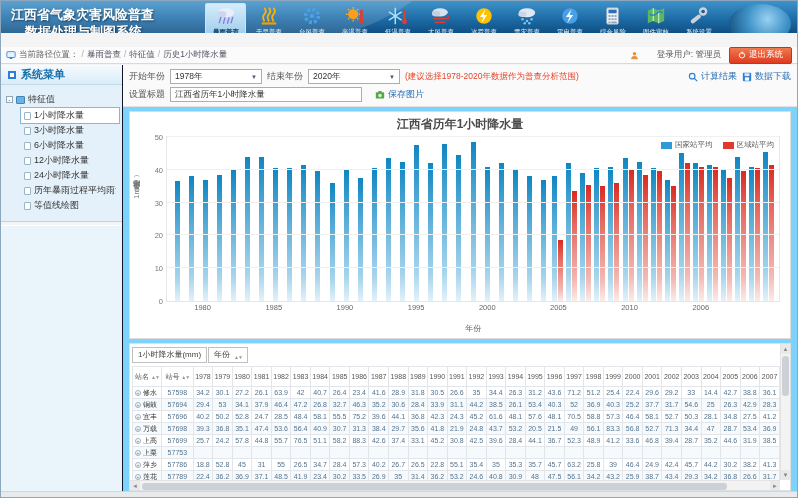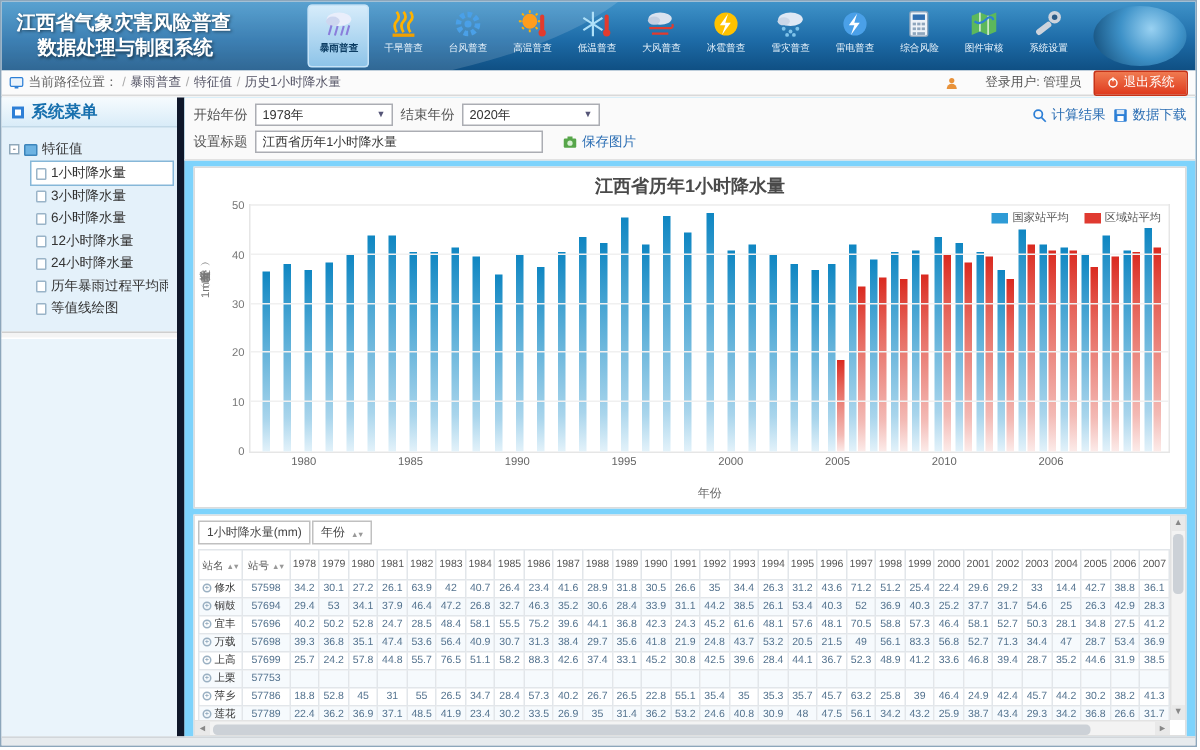--- a/index.html
+++ b/index.html
@@ -1,21 +1,21 @@
 <!DOCTYPE html>
 <html><head>
 <meta charset="utf-8">
 <style>
   html,body{margin:0;padding:0;background:#fff;}
   *{box-sizing:border-box;}
   .window{position:relative;width:798px;height:498px;border:1px solid #8ca6bb;overflow:hidden;
           background:#f4f4f4;font-family:"Liberation Sans","DejaVu Sans",sans-serif;}
 
   
-  .header{position:absolute;left:0;top:0;right:0;height:46px;overflow:hidden;
+  .header{position:absolute;left:0;top:0;right:0;height:32px;overflow:hidden;
           background:linear-gradient(180deg,#3f93c9 0%,#1e6ca8 55%,#0f4f83 100%);}
   .header::before{content:"";position:absolute;left:-80px;top:-46px;width:520px;height:110px;
           background:rgba(255,255,255,.14);border-radius:0 0 60% 40%/0 0 100% 70%;}
   .globe{position:absolute;right:6px;top:3px;width:62px;height:40px;border-radius:50%;opacity:.95;
           background:radial-gradient(circle at 62% 38%,#9fd6f5 0%,#3f93c9 45%,#0d426c 100%);}
   .app-title{position:absolute;left:10px;top:5px;color:#fff;font-weight:bold;font-size:13px;
           line-height:17px;text-shadow:1px 1px 2px rgba(0,0,0,.5);}
   .app-title .l2{padding-left:14px;}
   .nav{position:absolute;left:204px;top:2px;display:flex;gap:2px;}
   .nav-item{width:41px;height:42px;display:flex;flex-direction:column;align-items:center;
@@ -35,21 +35,21 @@
   .userbox{display:flex;align-items:center;gap:18px;margin-right:8px;color:#555;}
   .logout-btn{display:flex;align-items:center;gap:3px;color:#fff;font-size:8.5px;
           background:linear-gradient(180deg,#f07a50,#df3a1e);border:1px solid #c63318;
           border-radius:2px;padding:1px 8px 2px;cursor:pointer;}
 
   
   .content{position:absolute;left:0;top:64px;right:0;bottom:6px;display:flex;}
   .bottombar{position:absolute;left:0;right:0;bottom:0;height:6px;background:#e7ebee;border-top:1px solid #d2d6da;}
 
   
-  .sidebar{width:122px;background:#e4f1fa;border-right:5px solid #0f172a;display:flex;flex-direction:column;}
+  .sidebar{width:122px;background:#e4f1fa;border-right:1px solid #0f172a;display:flex;flex-direction:column;}
   .side-title{height:20px;display:flex;align-items:center;gap:5px;padding:0 7px;font-size:11px;
           font-weight:bold;color:#1770ae;background:linear-gradient(180deg,#f6fbfe,#d9ecf8);
           border-bottom:1px solid #c2d9e8;}
   .side-title .sq{width:8px;height:8px;border:2px solid #2d7fd6;background:#fff;}
   .tree{padding:6px 3px 8px;font-size:9px;color:#333;}
   .tree-parent{display:flex;align-items:center;gap:3px;padding:2px 2px;}
   .tree-child{display:flex;align-items:center;gap:3px;padding:1px 3px;margin-left:17px;cursor:pointer;}
   .tree-child.selected{background:#fff;box-shadow:0 0 0 1px #86b7d8;}
   .expander{flex:none;width:7px;height:7px;border:1px solid #8fa8ba;background:#fff;font-size:7px;
           line-height:5px;text-align:center;color:#567;}
@@ -364,20 +364,21 @@
           <span>开始年份</span>
           <span class="select">
             <span>1978年</span>
               <span class="arr">▼</span>
           </span>
           <span>结束年份</span>
           <span class="select">
             <span>2020年</span>
               <span class="arr">▼</span>
           </span>
+          <span class="hint">(建议选择1978-2020年数据作为普查分析范围)</span>
           <span class="grow" style="flex:1"></span>
           <span class="linkbtn">
             <span style="display:flex;">
                 <svg viewBox="0 0 12 12" width="10" height="10">
                   <circle cx="5" cy="5" r="3.3" fill="none" stroke="#2d7fd6" stroke-width="1.4"></circle>
                   <path d="M7.5 7.5L11 11" stroke="#2d7fd6" stroke-width="1.4"></path>
                 </svg>
               </span>
             <span>计算结果</span>
           </span>

